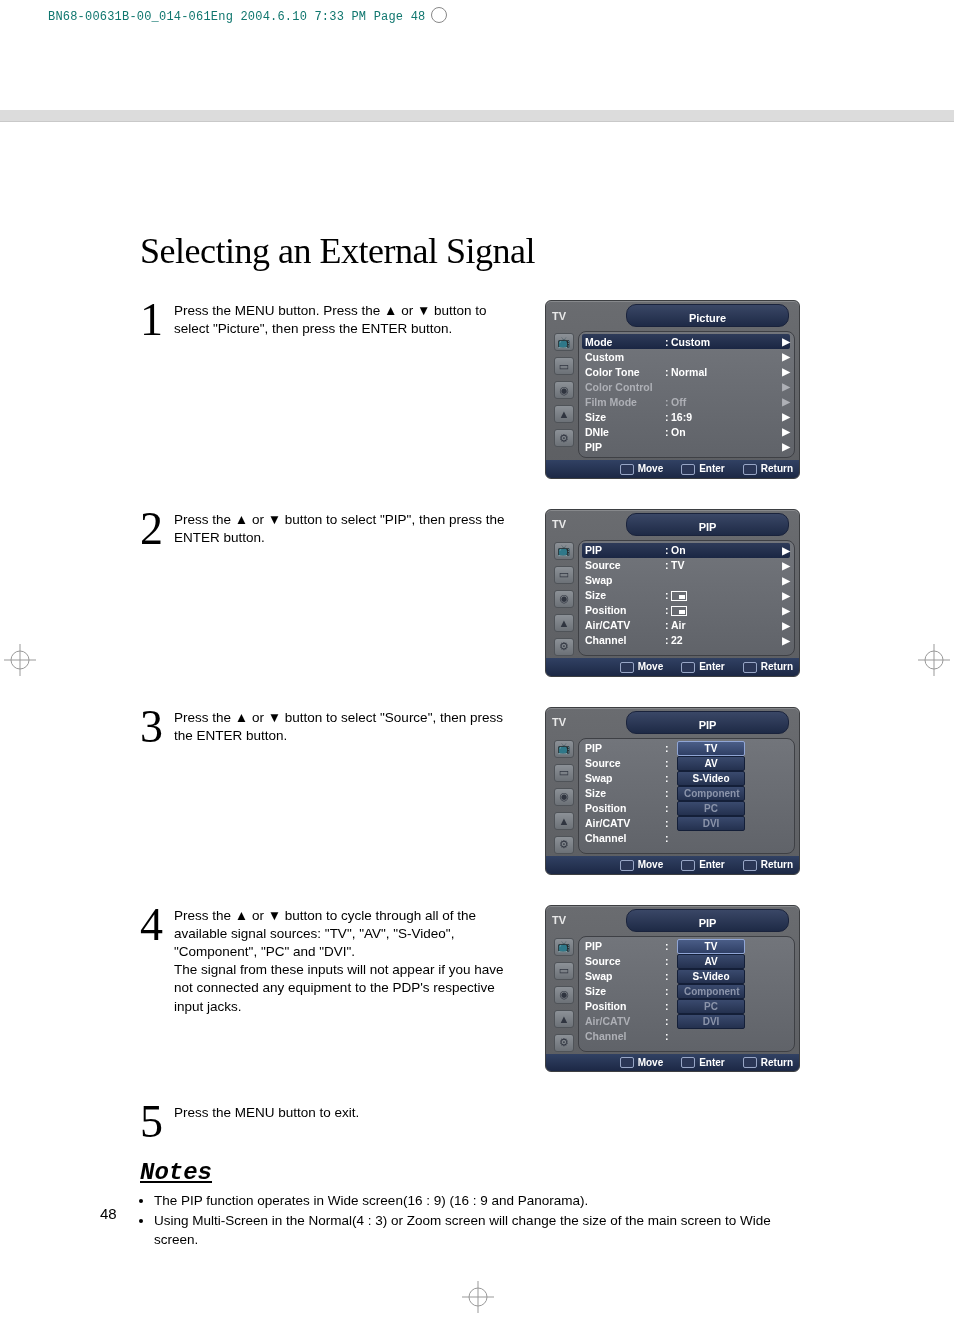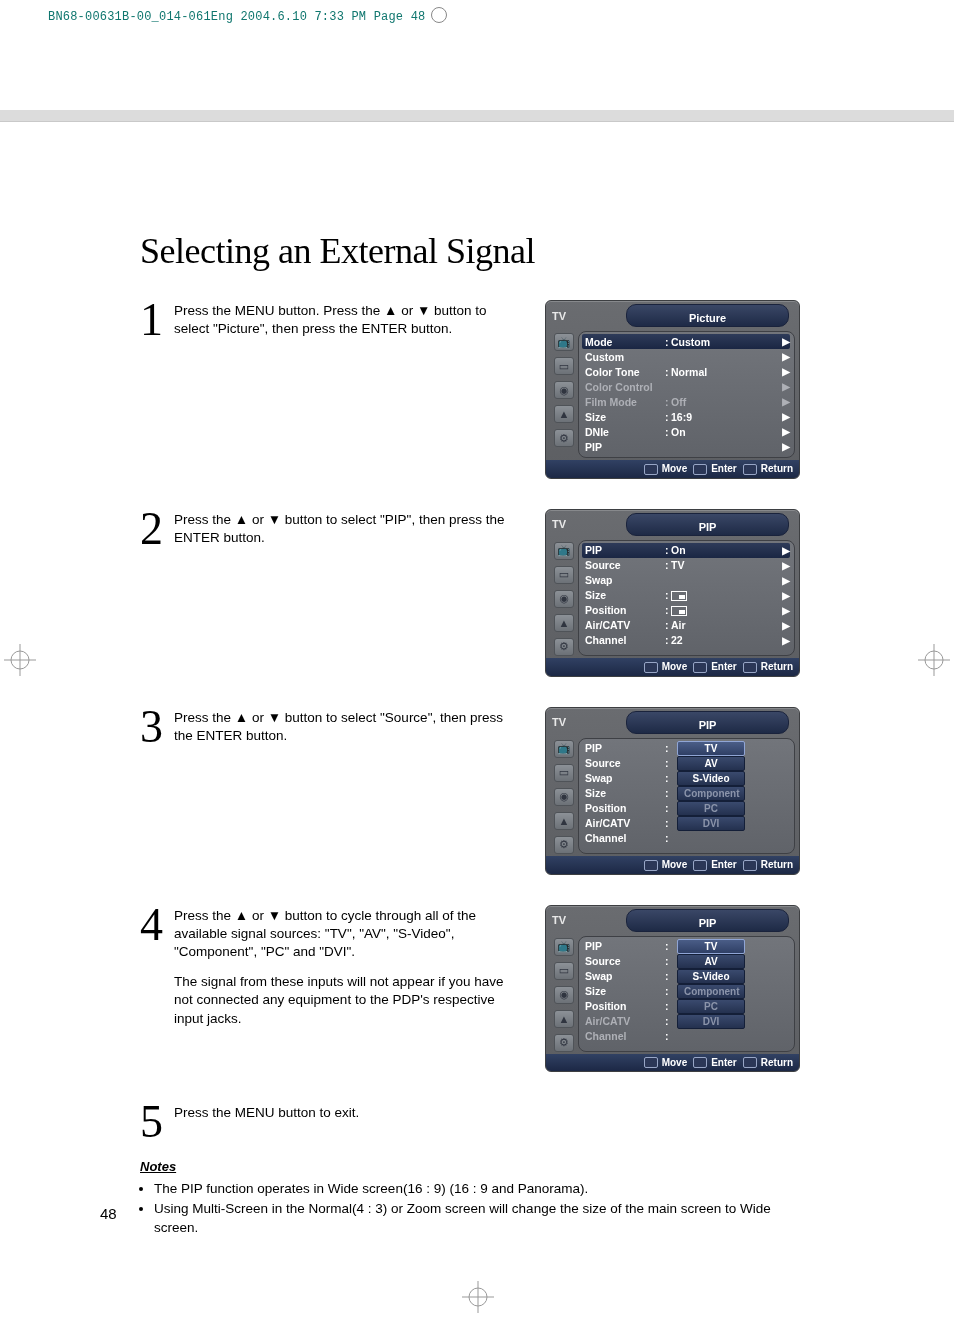--- a/index.html
+++ b/index.html
@@ -71,21 +71,21 @@
     width: 34px;
     margin-top: 2px;
   }
   .step-text {
     flex: 1;
     font-size: 13.5px;
     line-height: 1.35;
     padding-right: 24px;
     padding-top: 2px;
   }
-  .step-text p + p { margin-top: 12px; }
+  .step-text p + p { }
   .osd {
     width: 255px;
     background: linear-gradient(#6a6c70, #5c5e62);
     border: 1px solid #3d3f42;
     border-radius: 6px;
     font-size: 10.5px;
     color: #fff;
     position: relative;
     margin-bottom: 22px;
     box-shadow: inset 0 1px 0 rgba(255,255,255,.2);
@@ -163,21 +163,21 @@
   .osd-colon { width: 6px; }
   .osd-value { flex: 1; }
   .osd-arrow { width: 10px; text-align: right; font-size:10px; }
   .osd-footer {
     background: linear-gradient(#314163, #1c2845);
     border-radius: 0 0 5px 5px;
     margin-top: 2px;
     padding: 3px 6px;
     display: flex;
     justify-content: flex-end;
-    gap: 6px;
+    gap: 18px;
     font-size: 10px;
     font-weight: bold;
   }
   .osd-footer span::before {
     content: "";
     display:inline-block;
     width:12px; height:9px;
     border:1px solid #98a6c6;
     border-radius:2px;
     margin-right:4px;
@@ -205,24 +205,24 @@
     vertical-align:middle;
     position:relative;
   }
   .miniicon::after {
     content:""; position:absolute;
     width:6px; height:4px;
     background:#fff;
   }
   .miniicon.br::after { right:1px; bottom:1px; }
   .notes-head {
-    font-family: Liberation Sans, sans-serif;
+    font-family: Liberation Mono, monospace;
     font-style: italic;
     font-weight: bold;
-    font-size: 13px;
+    font-size: 24px;
     text-decoration: underline;
     margin-top:18px;
     margin-bottom:6px;
   }
   .notes-list {
     font-size:13.5px;
     line-height:1.35;
     padding-left: 14px;
   }
   .notes-list li { margin-bottom: 2px; }

